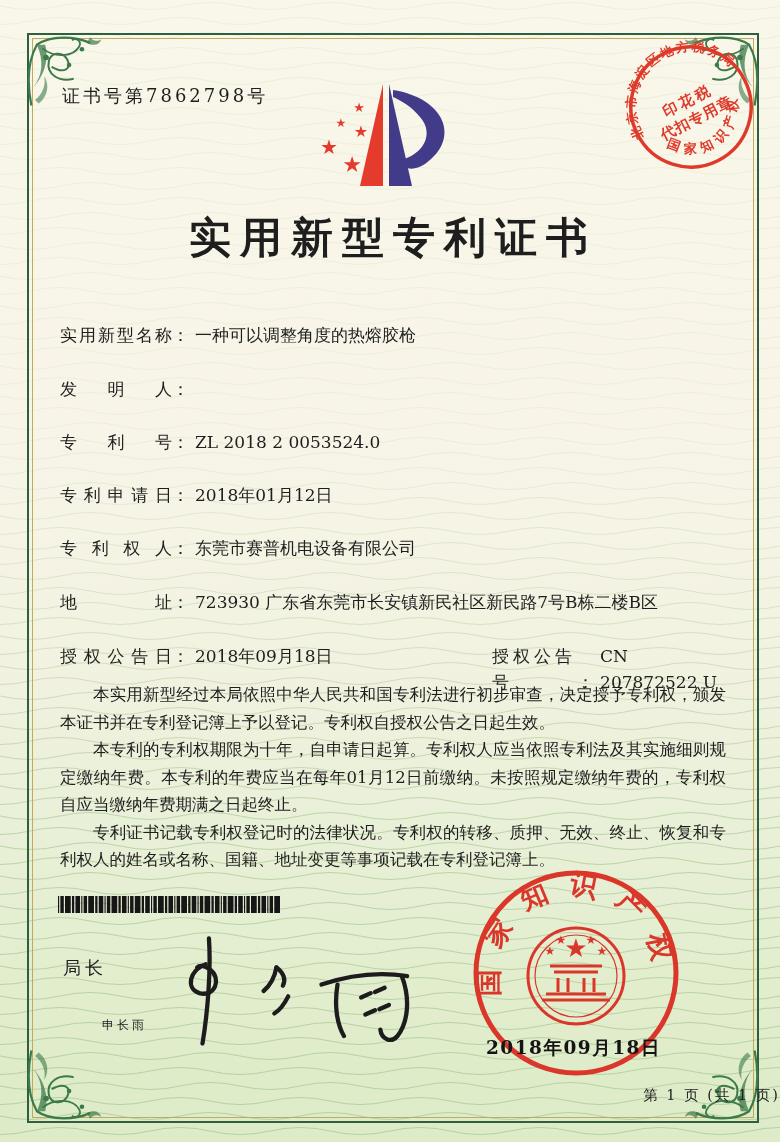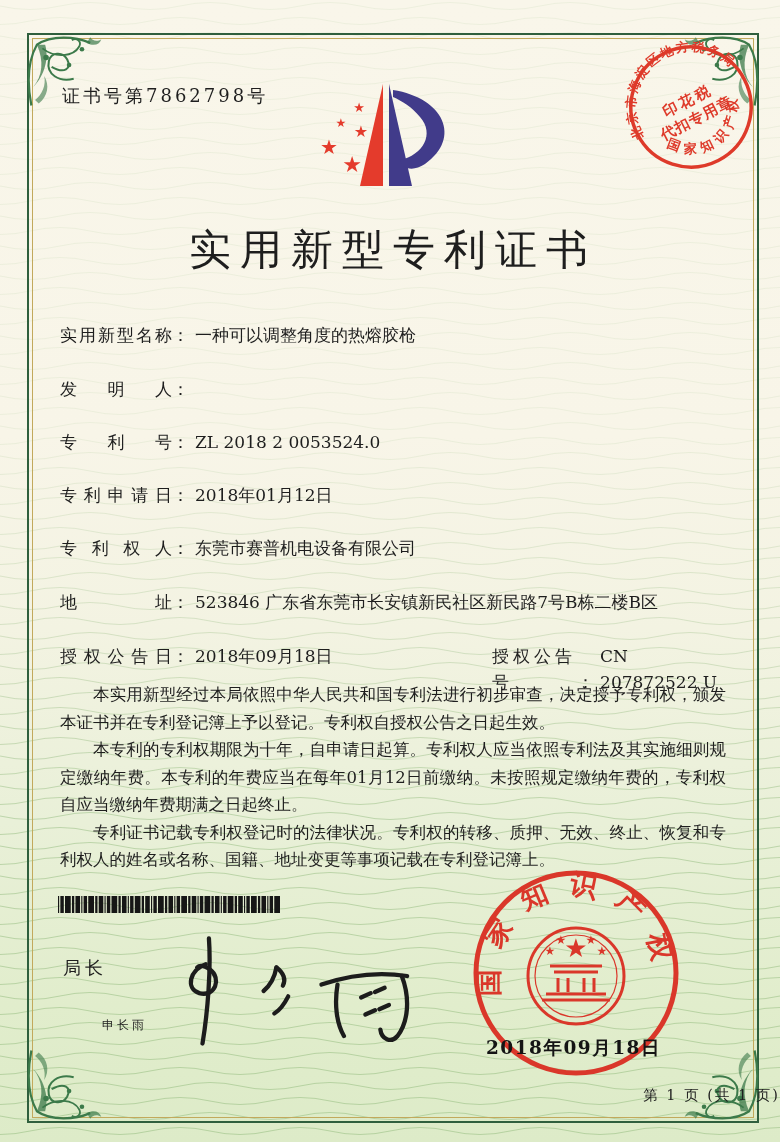--- a/index.html
+++ b/index.html
@@ -16,22 +16,22 @@
   #corner-tl{top:30px;left:24px;transform:scaleY(-1);}
   #corner-tr{top:30px;right:18px;transform:scale(-1,-1);}
   #corner-bl{bottom:16px;left:24px;}
   #corner-br{bottom:16px;right:18px;transform:scaleX(-1);}
   
   #waves{position:absolute;inset:0;pointer-events:none;}
   
   #cert-no{left:62px;top:84px;font-size:18px;letter-spacing:3px;}
   #tax-stamp{left:620px;top:36px;width:142px;height:142px;transform:rotate(-27deg);}
   #logo{left:308px;top:78px;width:160px;height:130px;}
-  #title{left:0;right:0;top:210px;text-align:center;font-size:42px;font-weight:normal;
-         letter-spacing:9px;padding-left:6px;margin-top:12px;}
+  #title{left:0;right:0;top:210px;text-align:center;font-size:42px;font-weight:bold;
+         letter-spacing:9px;padding-left:6px;}
   
   .row{left:60px;width:662px;display:flex;font-size:17px;line-height:26px;}
   .flabel{display:inline-block;width:112px;text-align:justify;text-align-last:justify;flex:0 0 112px;}
   .colon{flex:0 0 auto;margin-right:6px;}
   .fvalue{flex:1;}
   .addr-val{max-width:482px;}
   #row-grant{justify-content:flex-start;gap:40px;}
   .grant-left{display:flex;width:392px;flex:0 0 392px;}
   .grant-right{display:flex;align-items:flex-end;}
   .grant-right .flabel2{letter-spacing:4px;}
@@ -219,21 +219,21 @@
   <span class="fvalue">2018年01月12日</span>
 </div>
 <div class="abs row" style="top:535px">
   <span class="flabel">专利权人</span>
     <span class="colon">：</span>
   <span class="fvalue">东莞市赛普机电设备有限公司</span>
 </div>
 <div class="abs row" style="top:589px">
   <span class="flabel">地址</span>
     <span class="colon">：</span>
-  <span class="fvalue addr-val">523846 广东省东莞市长安镇新民社区新民路7号B栋二楼B区</span>
+  <span class="fvalue addr-val">723930 广东省东莞市长安镇新民社区新民路7号B栋二楼B区</span>
 </div>
 <div class="abs row" id="row-grant" style="top:643px">
   <span class="grant-left">
     <span class="flabel">授权公告日</span>
       <span class="colon">：</span>
     <span>2018年09月18日</span>
   </span>
   <span class="grant-right">
     <span class="flabel2">授权公告号</span>
       <span class="colon">：</span>

